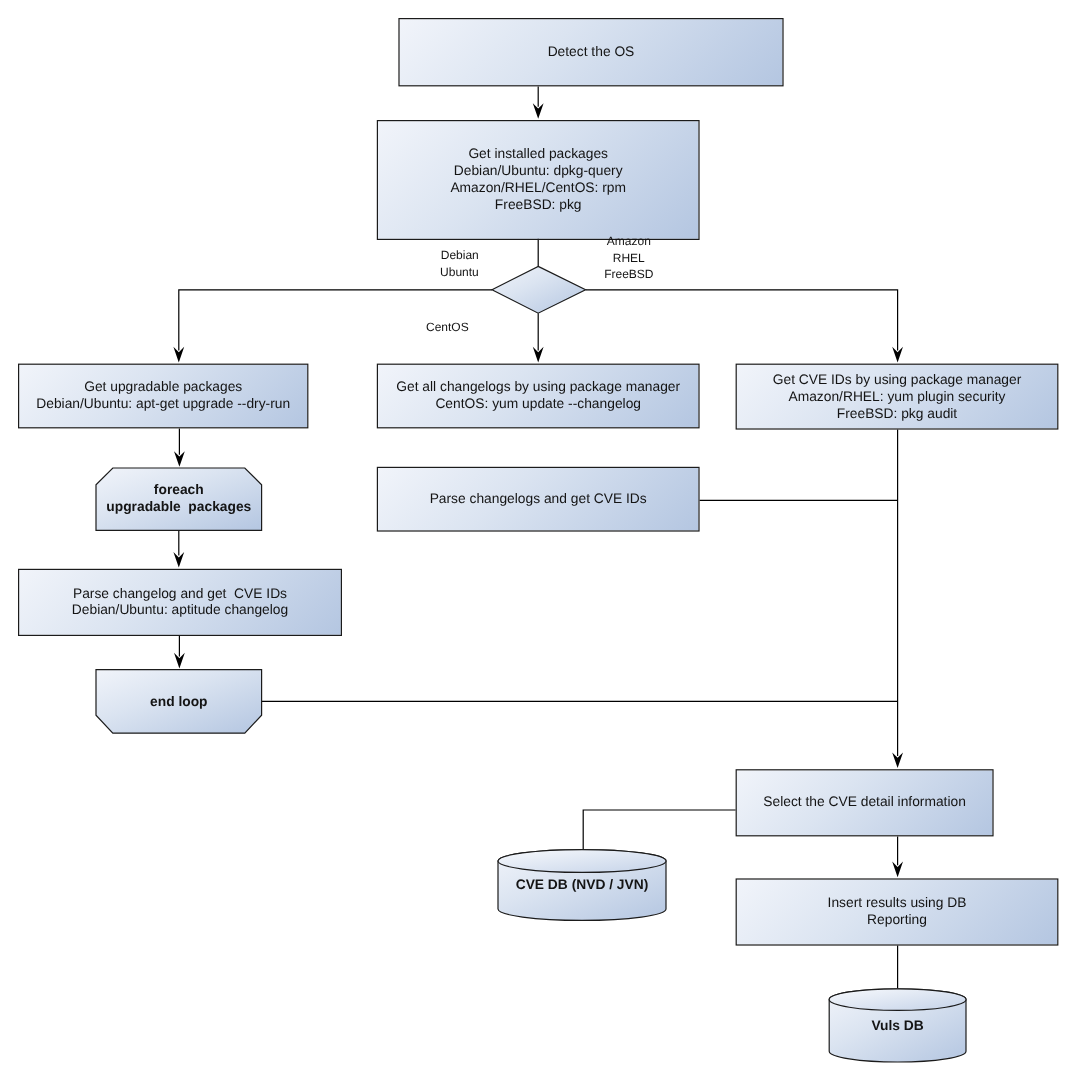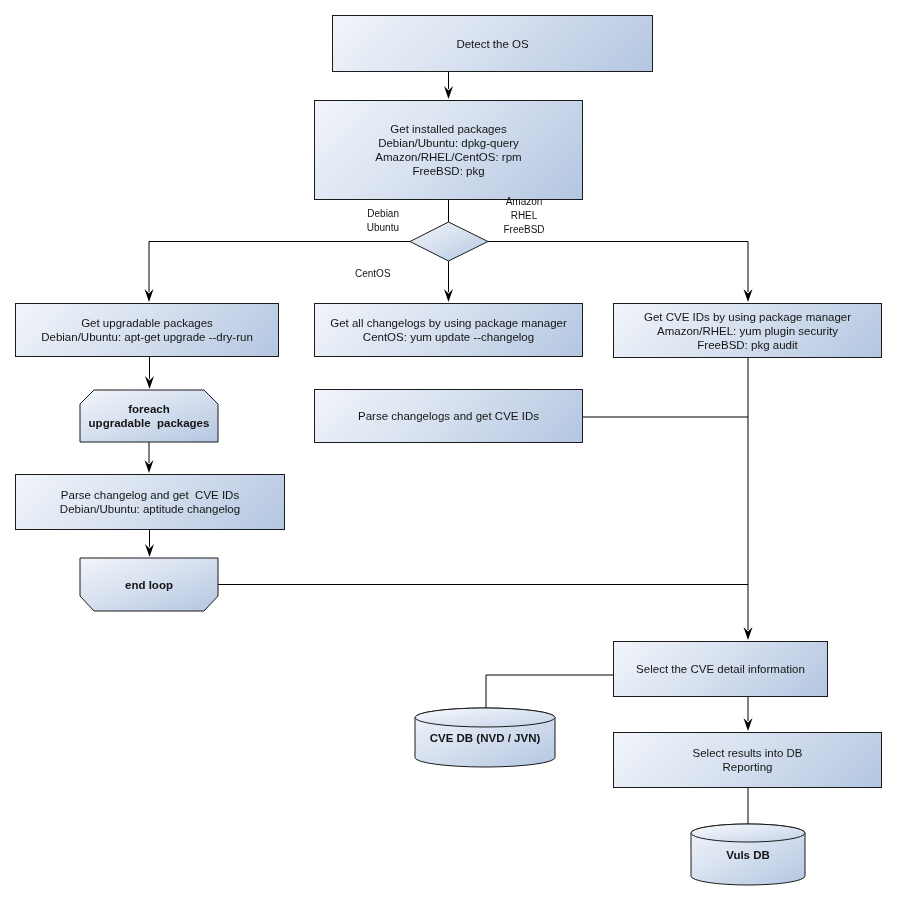--- a/index.html
+++ b/index.html
@@ -81,38 +81,38 @@
     <ellipse cx="748" cy="833" rx="57" ry="9" fill="url(#gtop)" stroke="#1b1b1b"></ellipse>
   </svg>
 
   <div class="box" style="left:332px;top:15px;width:321px;height:57px">Detect the OS</div>
 
   <div class="box" style="left:314px;top:100px;width:269px;height:100px">Get installed packages
 Debian/Ubuntu: dpkg-query
 Amazon/RHEL/CentOS: rpm
 FreeBSD: pkg</div>
 
-  <div class="box" style="left:15px;top:303px;width:264px;height:54px">Get upgradable packages
+  <div class="box" style="left:15px;top:303px;width:242px;height:54px">Get upgradable packages
 Debian/Ubuntu: apt-get upgrade --dry-run</div>
 
   <div class="box" style="left:15px;top:474px;width:270px;height:56px">Parse changelog and get  CVE IDs
 Debian/Ubuntu: aptitude changelog</div>
 
   <div class="box" style="left:314px;top:303px;width:269px;height:54px">Get all changelogs by using package manager
 CentOS: yum update --changelog</div>
 
   <div class="box" style="left:314px;top:389px;width:269px;height:54px">Parse changelogs and get CVE IDs</div>
 
   <div class="box" style="left:613px;top:303px;width:269px;height:55px">Get CVE IDs by using package manager
 Amazon/RHEL: yum plugin security
 FreeBSD: pkg audit</div>
 
   <div class="box" style="left:613px;top:641px;width:215px;height:56px">Select the CVE detail information</div>
 
-  <div class="box" style="left:613px;top:732px;width:269px;height:56px">Select results into DB
+  <div class="box" style="left:613px;top:732px;width:269px;height:56px">Insert results using DB
 Reporting</div>
 
   <div class="shape-label" style="left:80px;top:390px;width:138px;height:52px">foreach
 upgradable  packages</div>
 
   <div class="shape-label" style="left:80px;top:558px;width:138px;height:53px">end loop</div>
 
   <div class="shape-label" style="left:415px;top:718px;width:140px;height:40px">CVE DB (NVD / JVN)</div>
 
   <div class="shape-label" style="left:691px;top:834px;width:114px;height:42px">Vuls DB</div>

